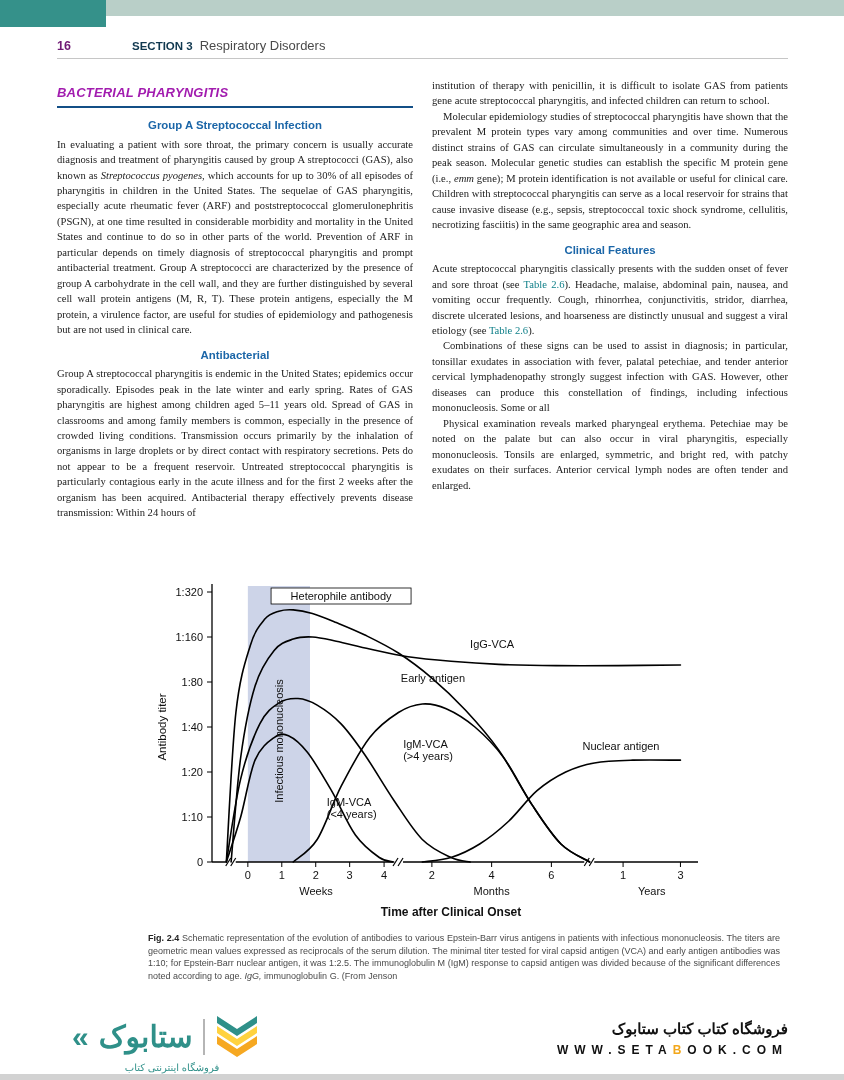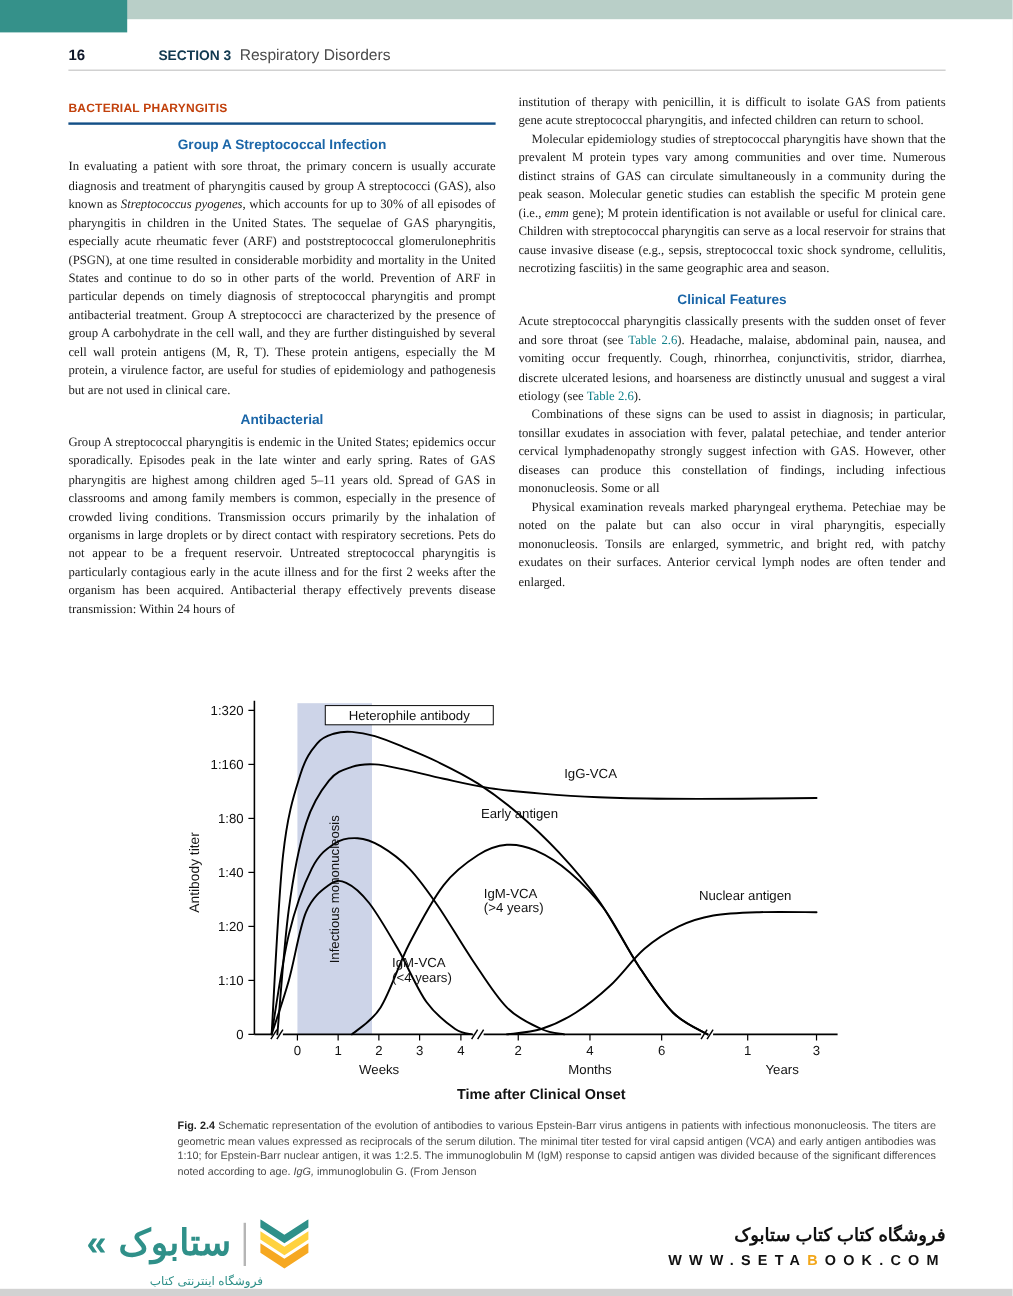--- a/index.html
+++ b/index.html
@@ -6,30 +6,30 @@
   .page{position:relative;width:844px;height:1080px;margin:0 auto;background:#fff;
         font-family:"Liberation Serif", serif;overflow:hidden;}
 
   
   .band-light{position:absolute;top:0;left:0;width:844px;height:16px;background:#b9cfc8;}
   .band-dark{position:absolute;top:0;left:0;width:106px;height:27px;background:#35918a;}
 
   
   .header-row{position:absolute;top:38px;left:57px;right:56px;display:flex;align-items:baseline;
               font-family:"Liberation Sans", sans-serif;}
-  .page-num{font-weight:bold;font-size:12.5px;color:#0f172a;width:75px;}
+  .page-num{font-weight:bold;font-size:12.5px;color:#701a75;width:75px;}
   .section-label{font-weight:bold;font-size:11.5px;color:#10384f;margin-right:7px;}
   .section-title{font-size:13px;color:#4a4a4a;}
   .header-rule{position:absolute;top:58px;left:57px;right:56px;border-top:1px solid #c6c6c6;}
 
   
   .columns{position:absolute;top:78px;left:57px;width:732px;display:flex;gap:19px;}
   .col{width:356px;font-size:10.6px;line-height:1.46;text-align:justify;color:#1a1a1a;}
-  .h1{font-family:"Liberation Sans", sans-serif;font-weight:bold;font-size:10px;color:#c2410c;
-      letter-spacing:.2px;margin:6px 0 0;padding-bottom:3px;border-bottom:2px solid #134f86;}
+  .h1{font-family:"Liberation Sans", sans-serif;font-weight:bold;font-size:13px;color:#a21caf;
+      letter-spacing:.2px;margin:6px 0 0;padding-bottom:3px;border-bottom:2px solid #134f86;font-style:italic;}
   .h2{font-family:"Liberation Sans", sans-serif;font-weight:bold;font-size:11.4px;color:#1b66a8;
       margin:9px 0 3px;text-align:center;}
   .col p{margin:0;}
   .col p.indent{text-indent:11px;}
   .link{color:#0e7f88;}
   i{font-style:italic;}
 
   
   .chart-wrap{position:absolute;top:576px;left:140px;width:620px;height:352px;}
   .caption{position:absolute;top:932px;left:148px;width:632px;font-family:"Liberation Sans", sans-serif;

